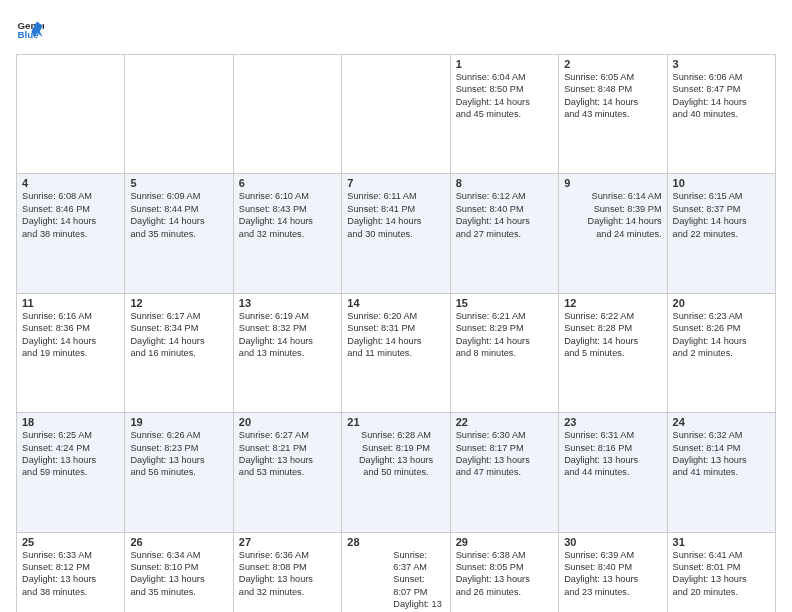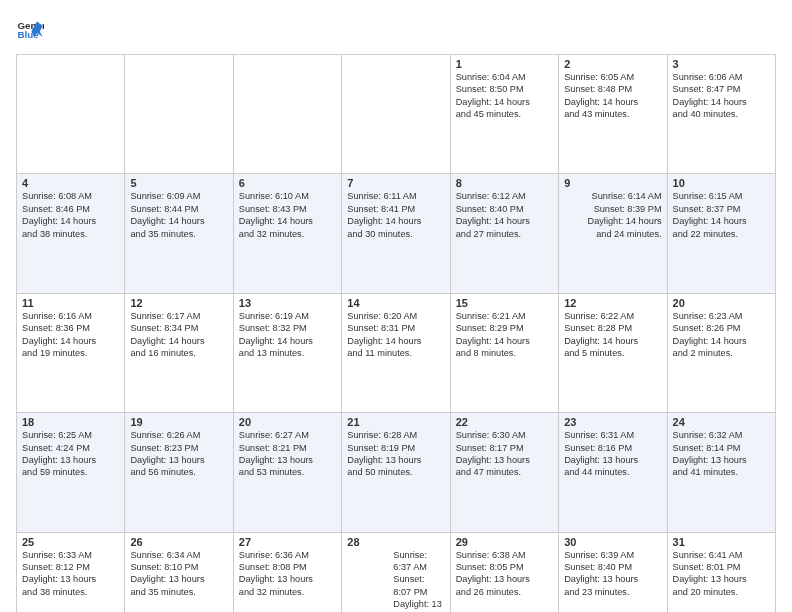--- a/index.html
+++ b/index.html
@@ -263,21 +263,21 @@
           </div>
           <div class="cal-cell alt-row">
             <div class="day-num">20</div>
             <div class="info" style="white-space: pre-line;">Sunrise: 6:27 AM
 Sunset: 8:21 PM
 Daylight: 13 hours
 and 53 minutes.</div>
           </div>
           <div class="cal-cell alt-row">
             <div class="day-num">21</div>
-            <div class="info" style="white-space: pre-line;">Sunrise: 6:28 AM
+            <div class="info" style="white-space: pre-line; text-align: center;">Sunrise: 6:28 AM
 Sunset: 8:19 PM
 Daylight: 13 hours
 and 50 minutes.</div>
           </div>
           <div class="cal-cell alt-row">
             <div class="day-num">22</div>
             <div class="info" style="white-space: pre-line;">Sunrise: 6:30 AM
 Sunset: 8:17 PM
 Daylight: 13 hours
 and 47 minutes.</div>

